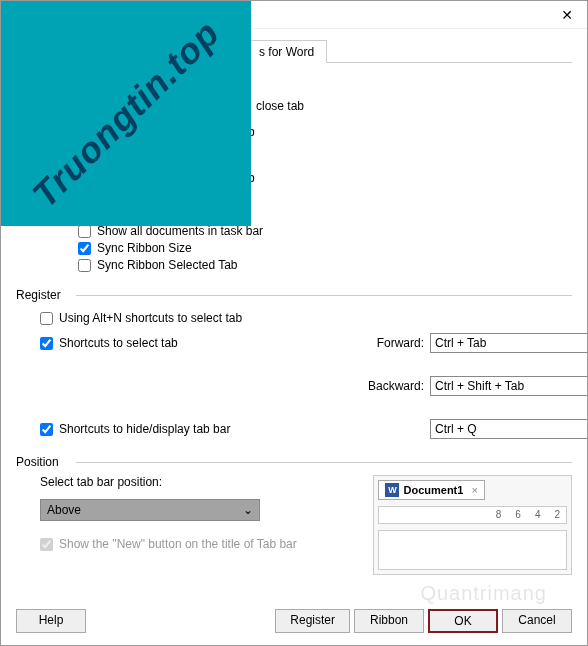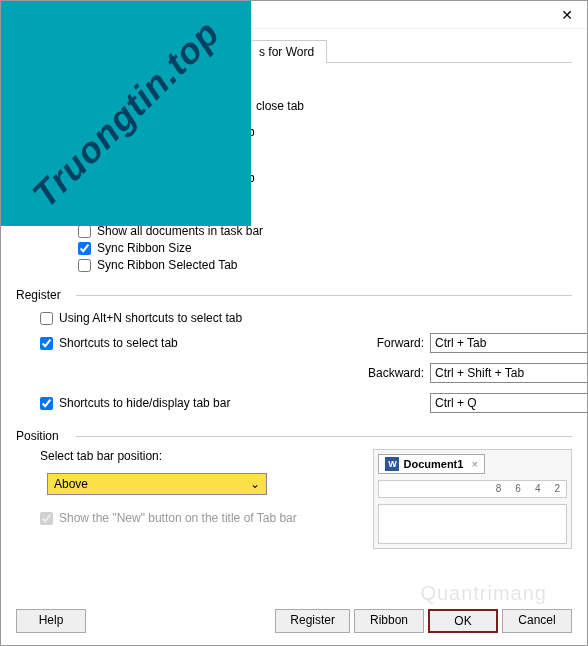--- a/index.html
+++ b/index.html
@@ -91,21 +91,21 @@
   margin: 3px 0;
 }
 .check-row input[type=checkbox] {
   width: 13px;
   height: 13px;
   margin-right: 6px;
 }
 .shortcut-grid {
   display: grid;
   grid-template-columns: 320px 70px 160px;
-  row-gap: 10px;
+  row-gap: 23px;
   align-items: center;
 }
 .shortcut-grid .lbl { text-align: right; padding-right: 6px; }
 .shortcut-grid .inp {
   border: 1px solid #888;
   padding: 2px 4px;
   height: 20px;
   background: #fff;
 }
 .position-body {
@@ -123,22 +123,21 @@
 }
 .select-row { margin: 10px 0 16px 0; }
 .select-box {
   width: 220px;
   height: 22px;
   border: 1px solid #888;
   display: flex;
   align-items: center;
   justify-content: space-between;
   padding: 0 6px;
-  background: #fde047;
-  margin-left: 7px;
+  background: #a3a3a3;
 }
 .dim { color: #999; }
 .doc-tab {
   display: inline-flex;
   align-items: center;
   background: #fff;
   border: 1px solid #aaa;
   padding: 2px 6px;
   font-weight: bold;
   font-size: 11px;

